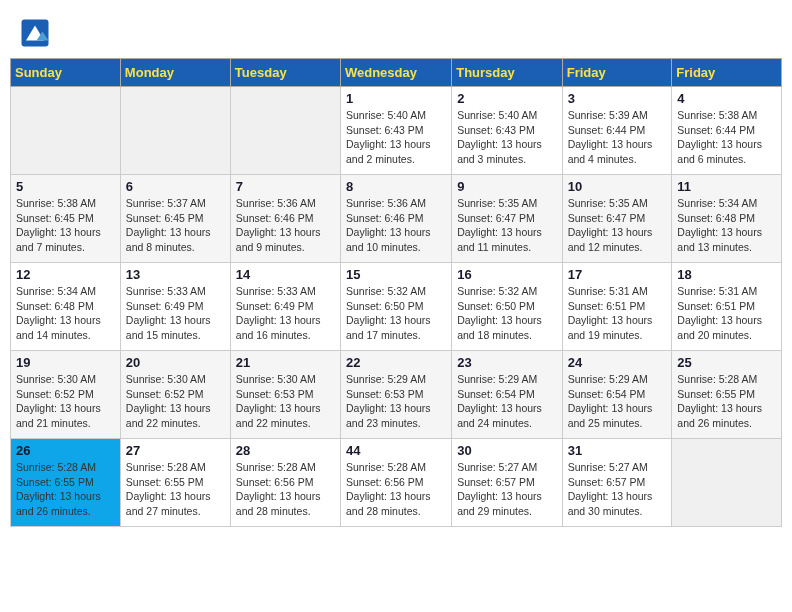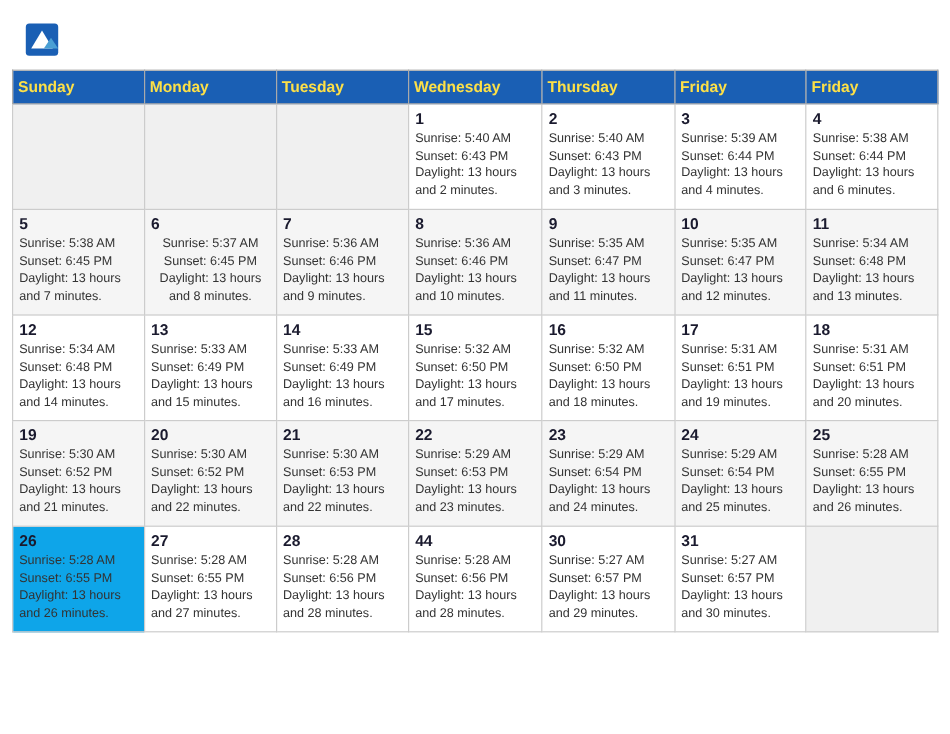--- a/index.html
+++ b/index.html
@@ -169,21 +169,21 @@
       <tr>
         <td style="background: rgb(245, 245, 245);">
           <span class="day-number">5</span>
           <div class="day-info" style="white-space: pre-line;">Sunrise: 5:38 AM
 Sunset: 6:45 PM
 Daylight: 13 hours
 and 7 minutes.</div>
         </td>
         <td style="background: rgb(245, 245, 245);">
           <span class="day-number">6</span>
-          <div class="day-info" style="white-space: pre-line; text-align: center;">Sunrise: 5:37 AM
+          <div class="day-info" style="white-space: pre-line;">Sunrise: 5:37 AM
 Sunset: 6:45 PM
 Daylight: 13 hours
 and 8 minutes.</div>
         </td>
         <td style="background: rgb(245, 245, 245);">
           <span class="day-number">7</span>
           <div class="day-info" style="white-space: pre-line;">Sunrise: 5:36 AM
 Sunset: 6:46 PM
 Daylight: 13 hours
 and 9 minutes.</div>

